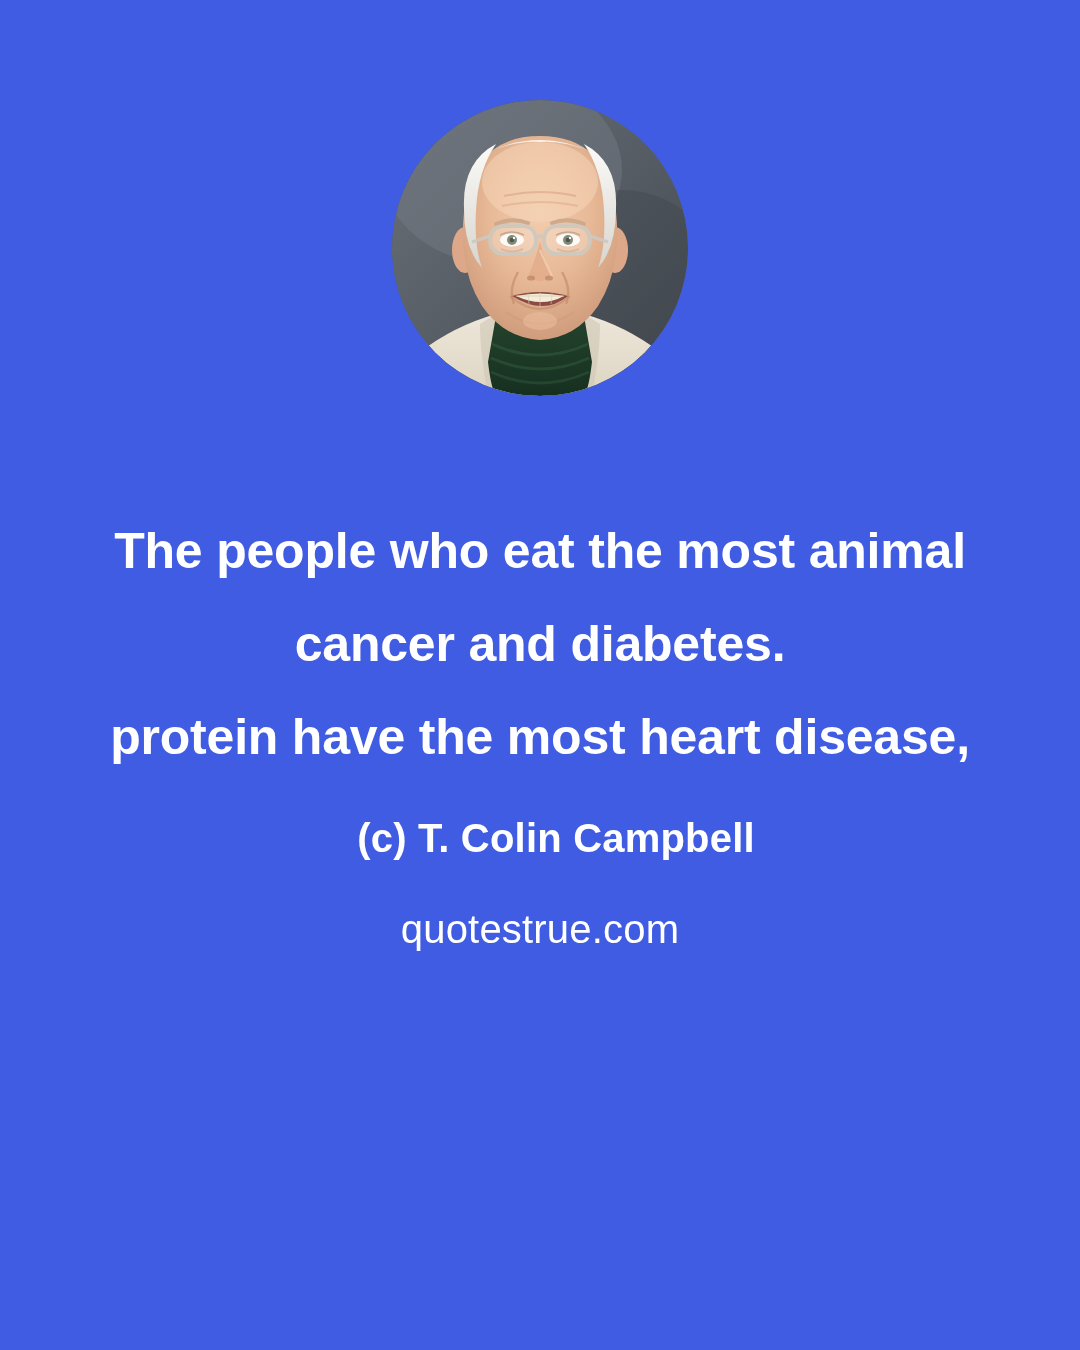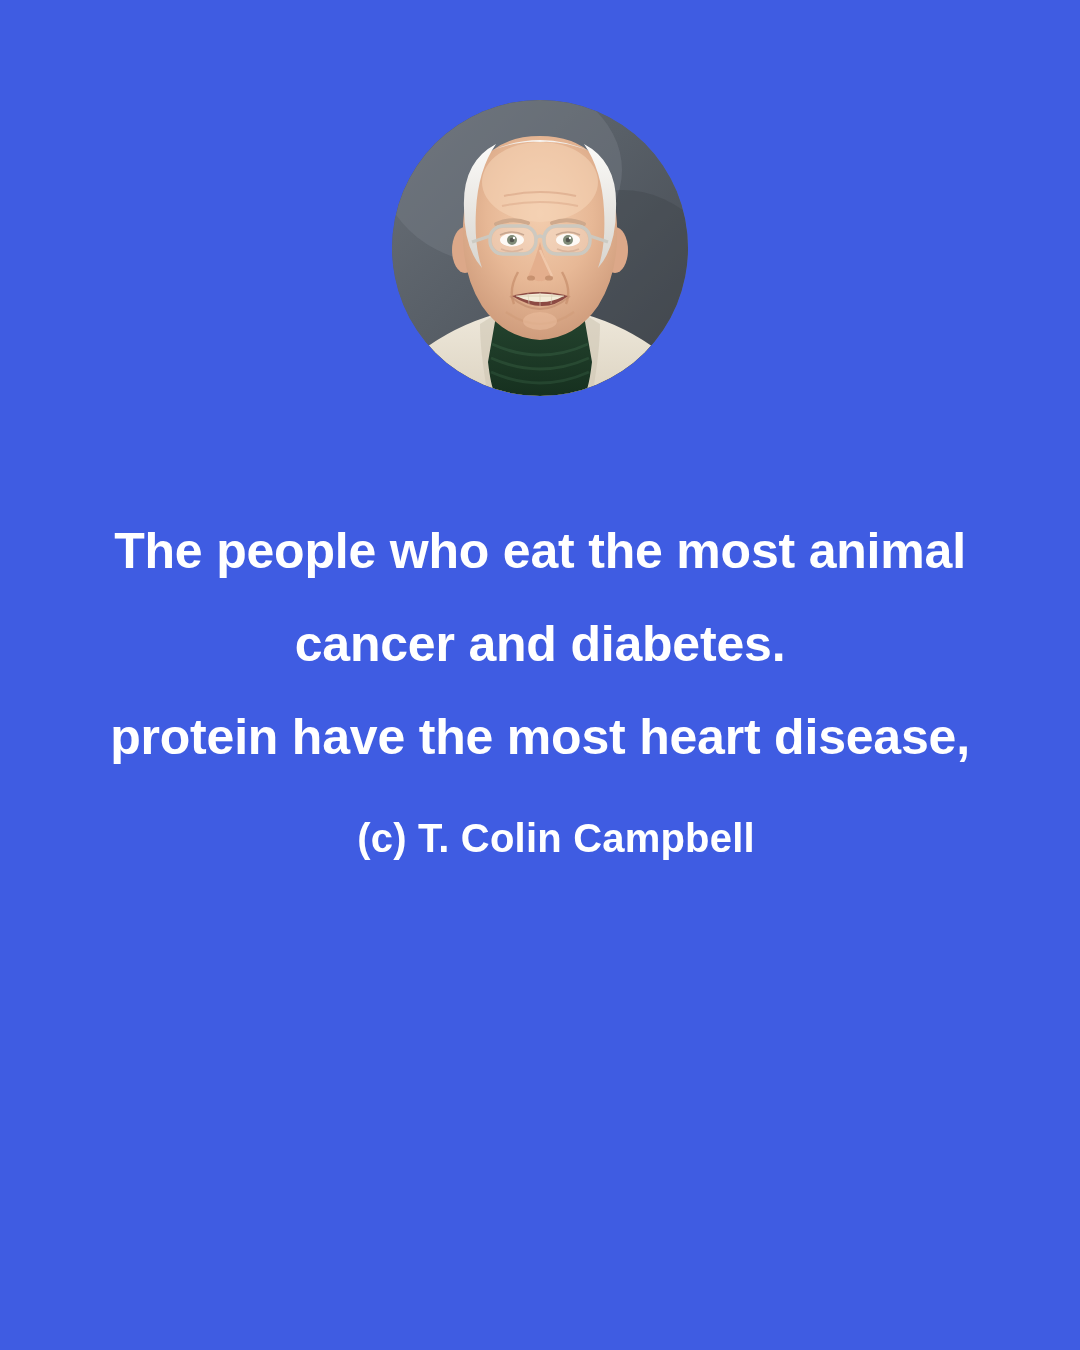--- a/index.html
+++ b/index.html
@@ -215,14 +215,15 @@
   </div>
 
   <div class="quote">
     <span class="qline l1">The people who eat the most animal</span>
     <span class="qline l3">cancer and diabetes.</span>
     <span class="qline l2">protein have the most heart disease,</span>
   </div>
 
   <div class="attribution">(c) T. Colin Campbell</div>
 
+  <div class="source">quotestrue.com</div>
 
 </div>
 
 </body></html>

